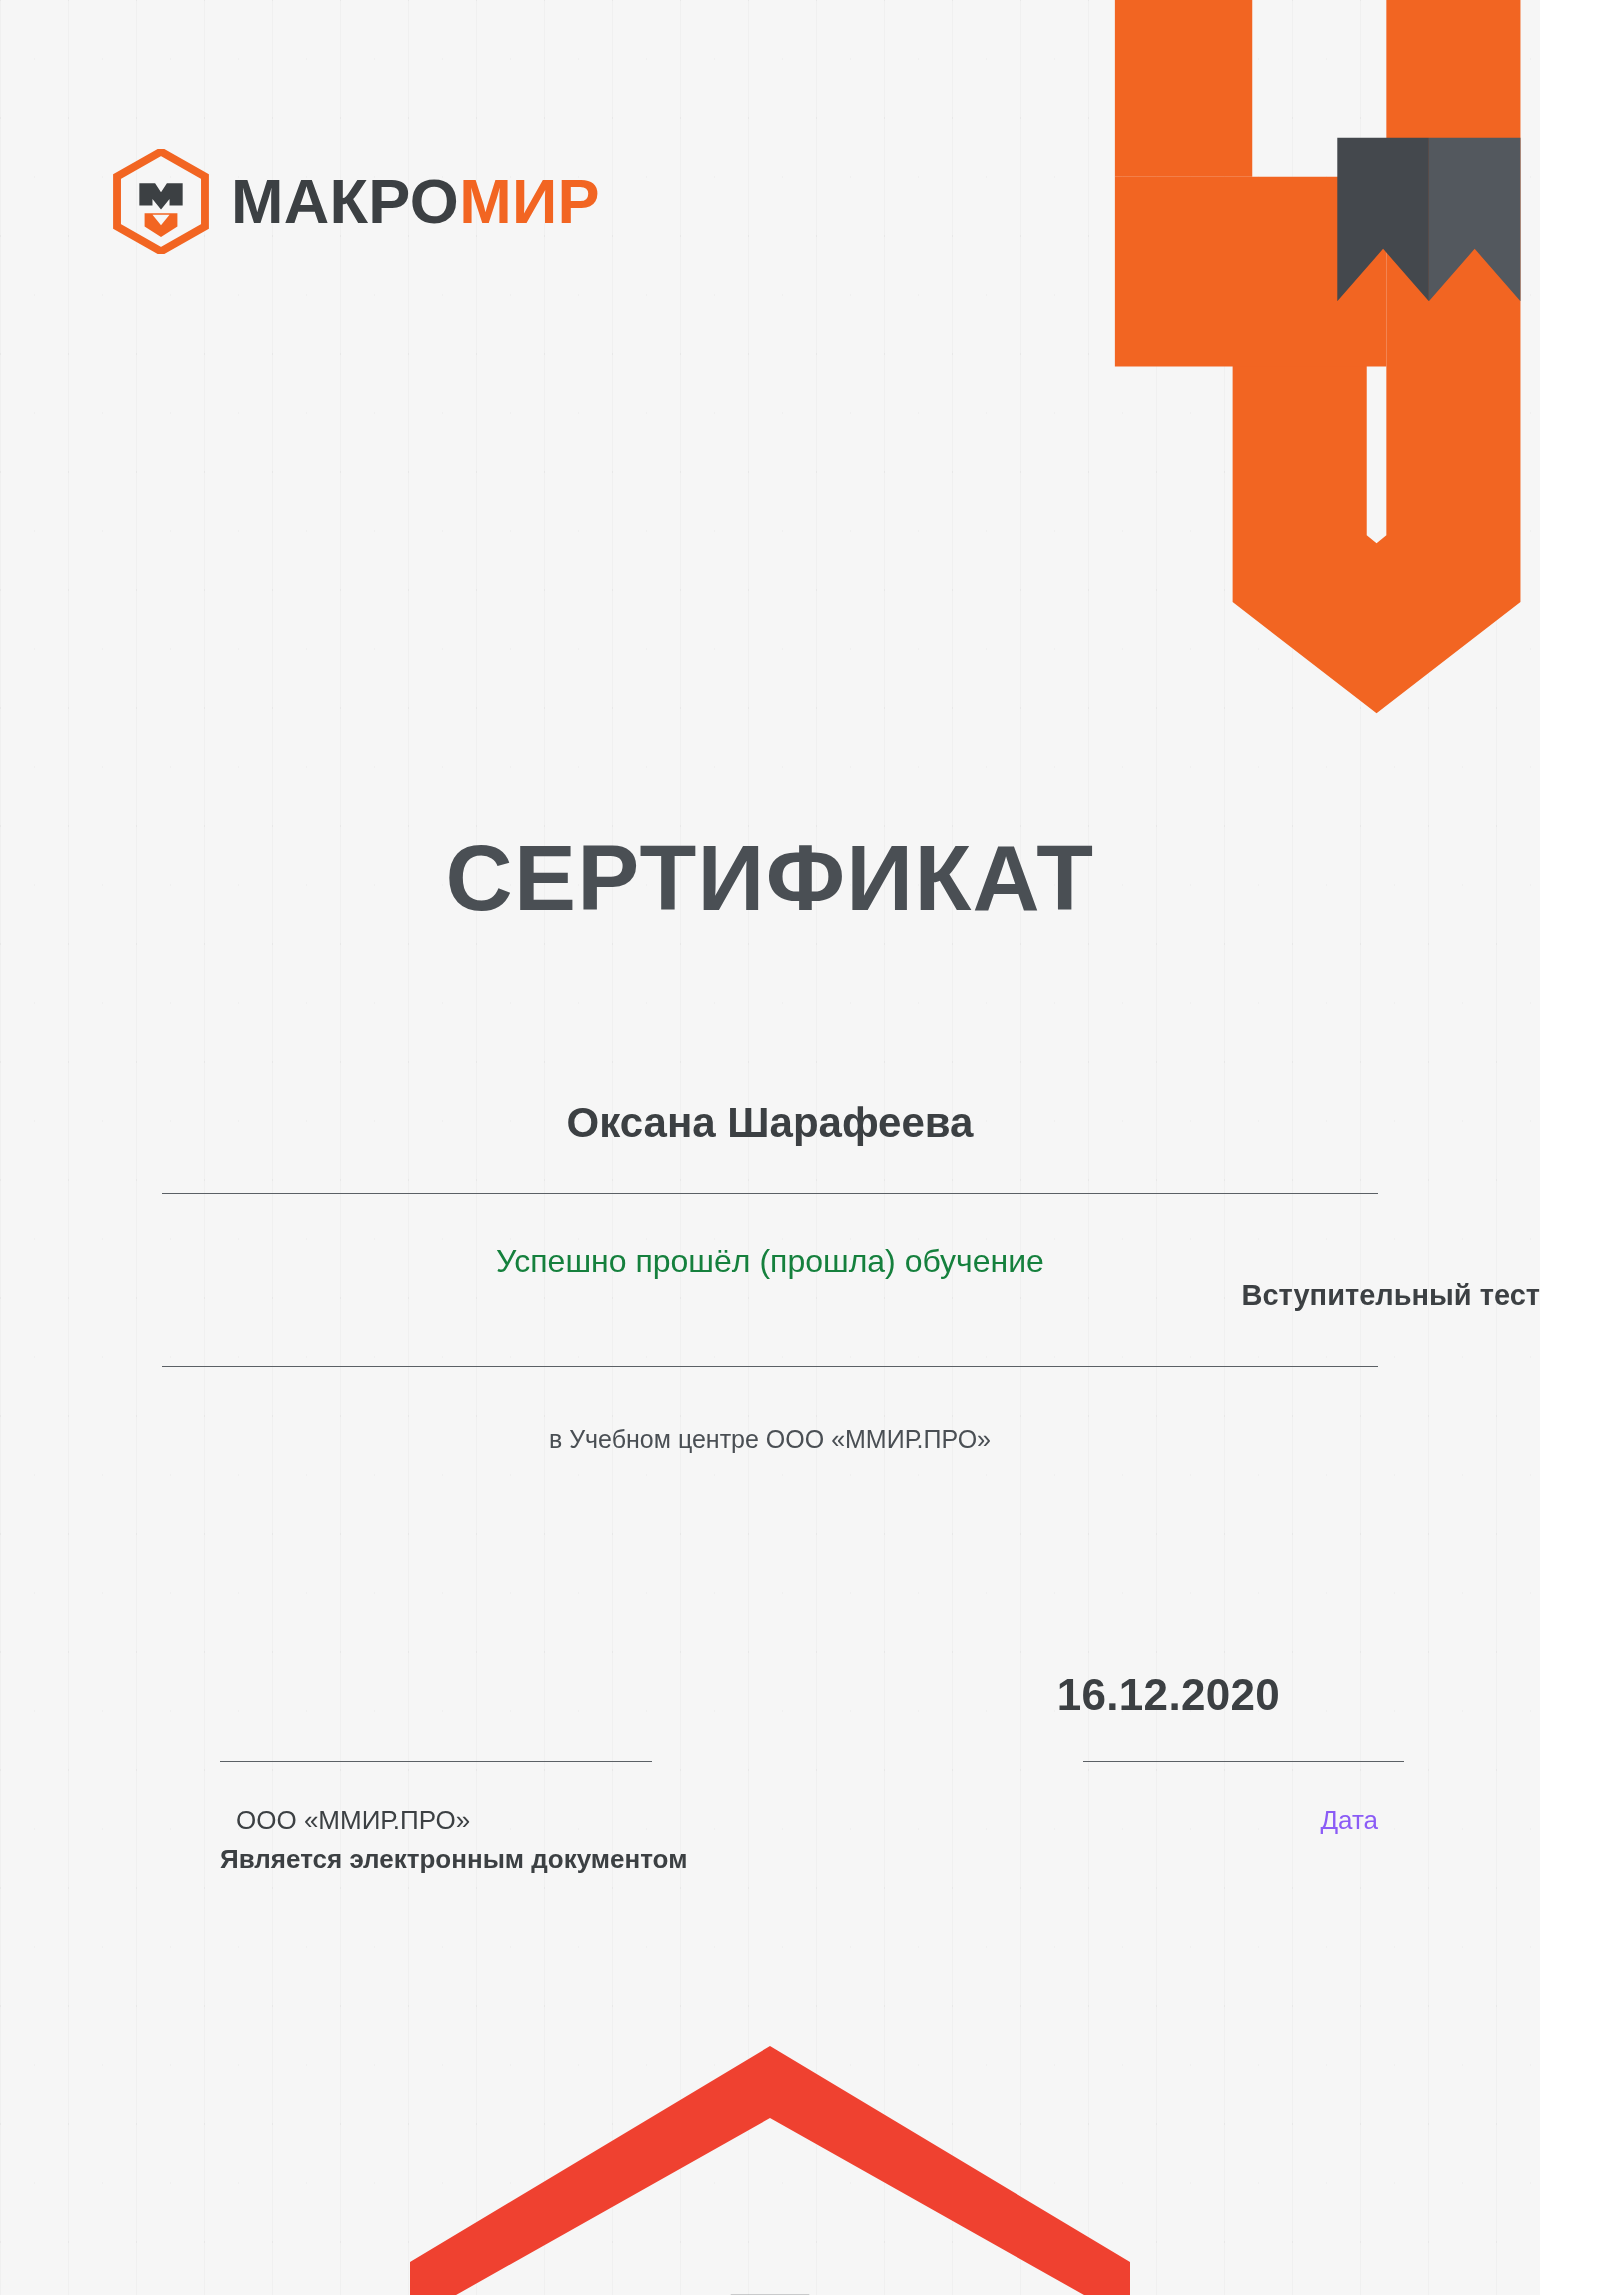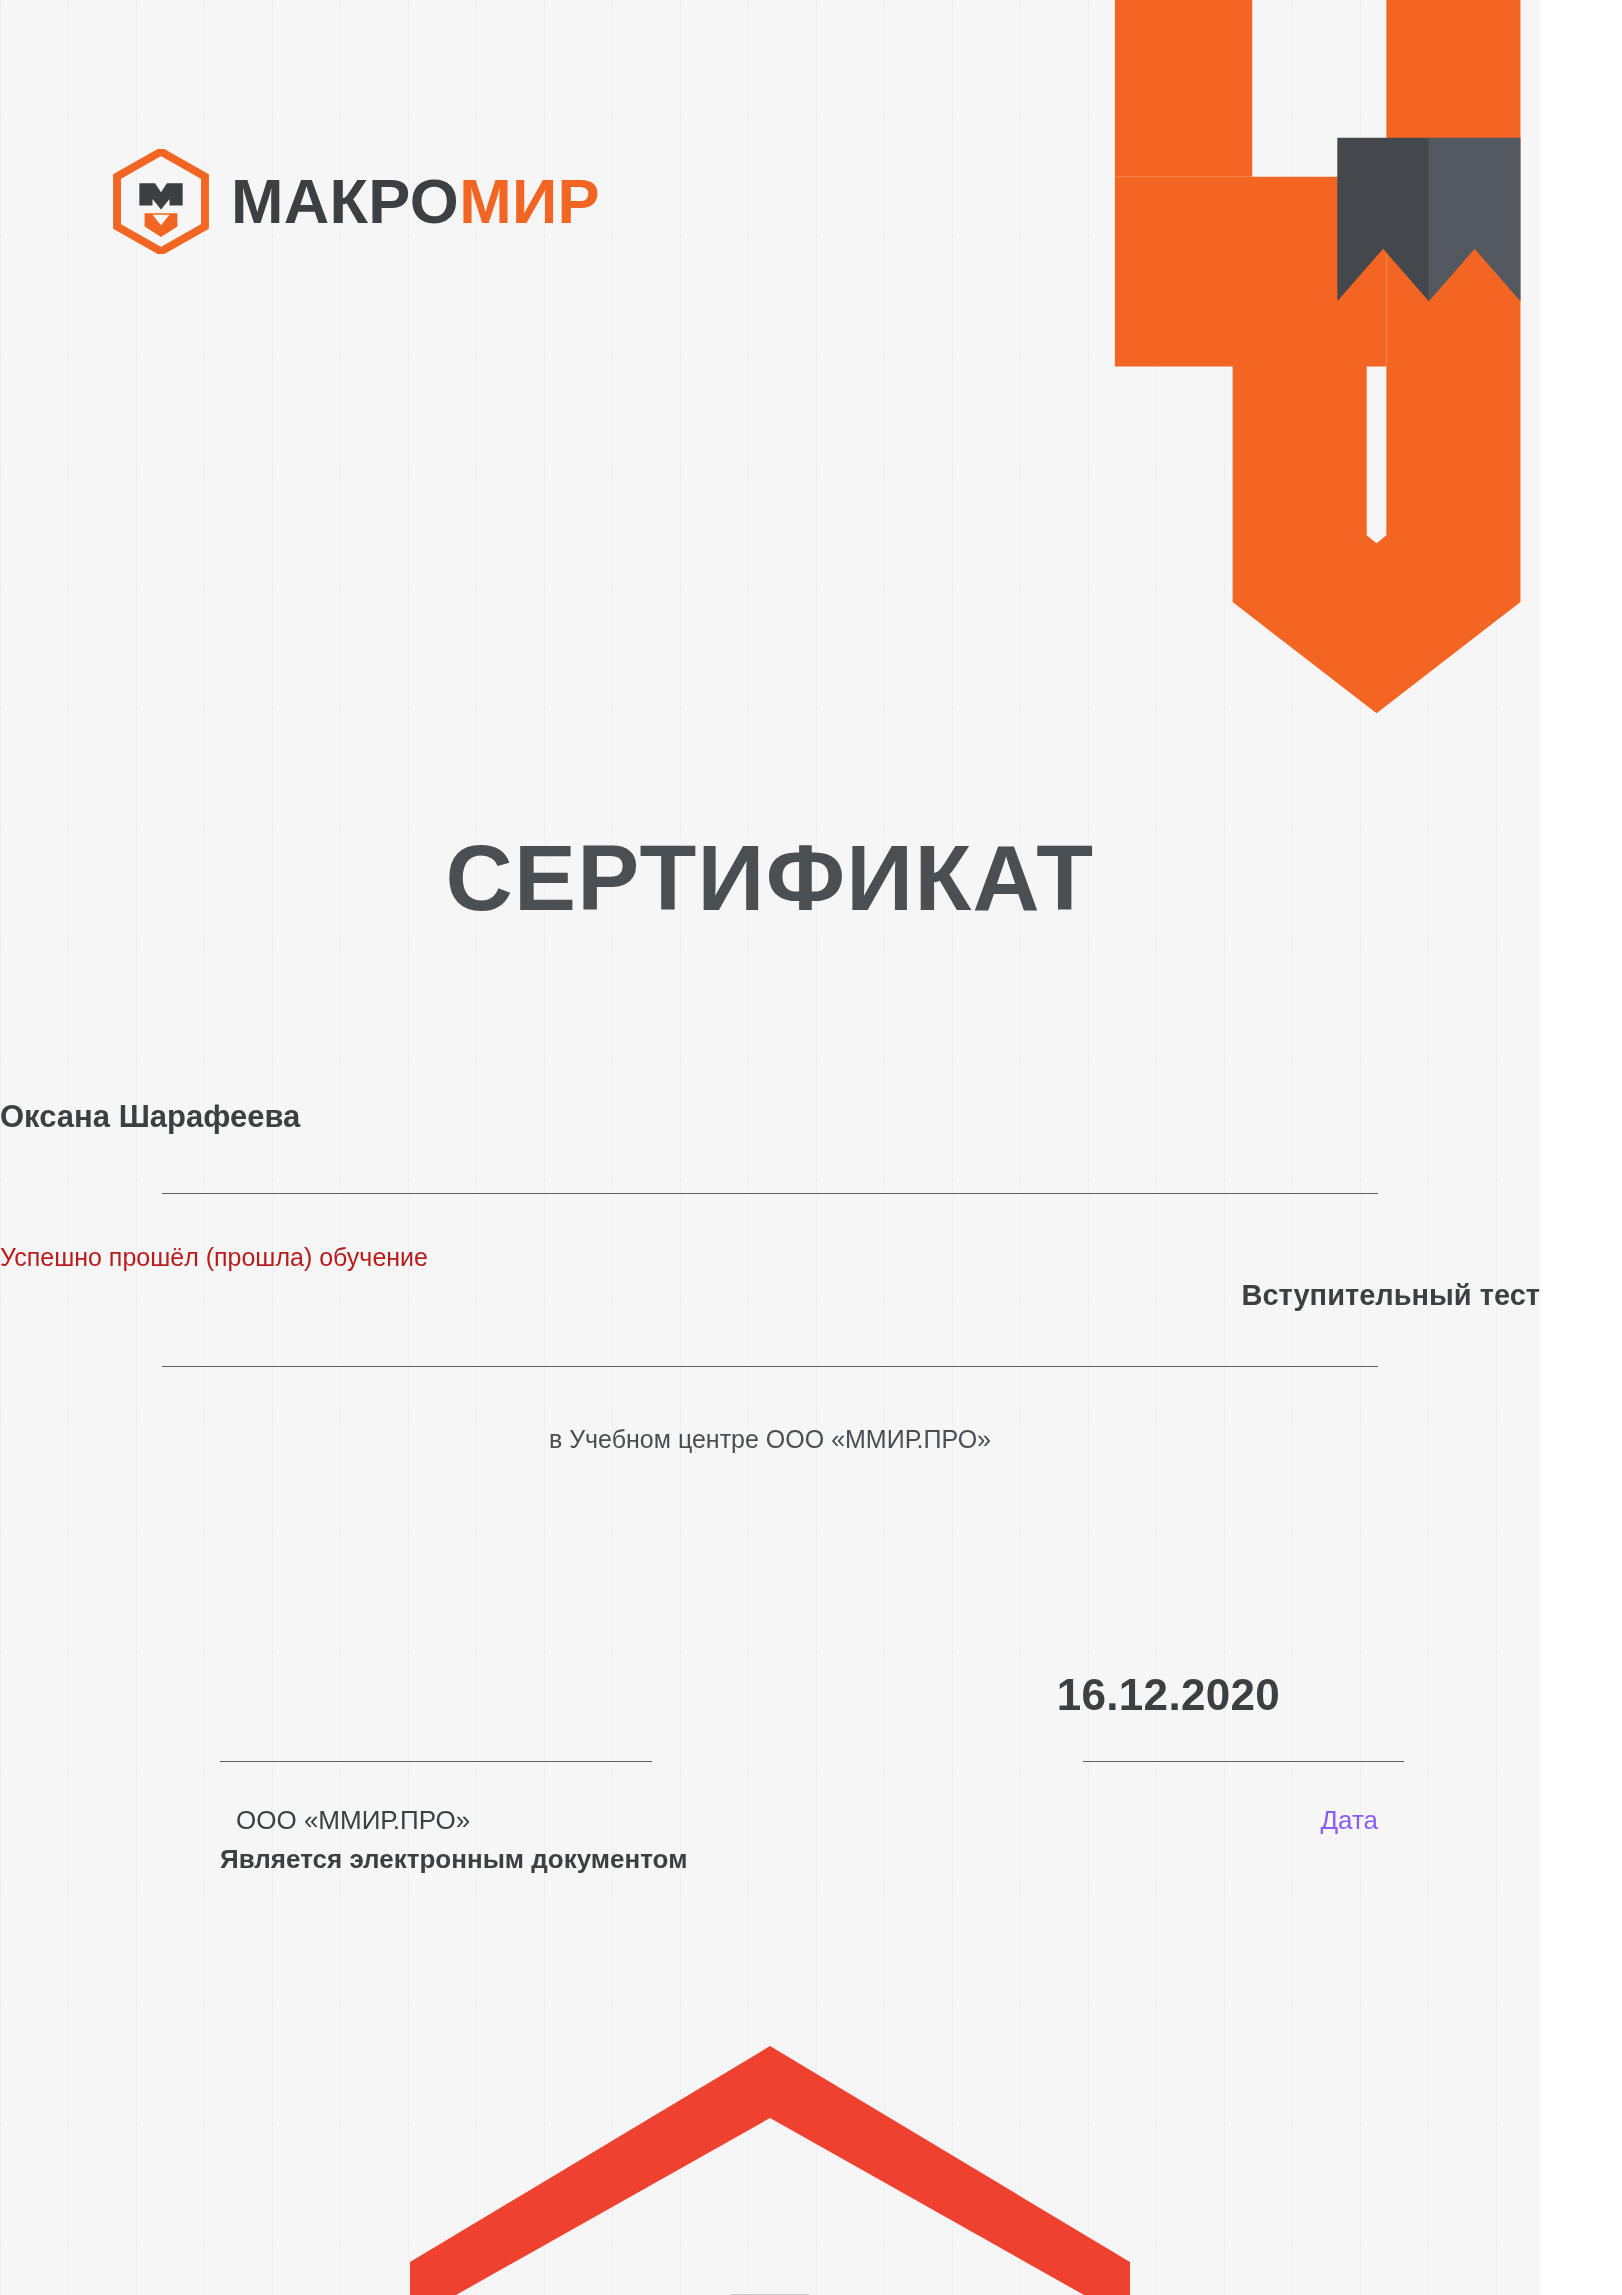--- a/index.html
+++ b/index.html
@@ -95,42 +95,44 @@
     letter-spacing: 1.3px;
     color: #4a4f54;
     margin-top: 6px;
   }
 
   .recipient {
     position: absolute;
     top: 1099px;
     left: 0;
     right: 0;
-    font-size: 31px;
+    text-align: center;
+    font-size: 42px;
     font-weight: 700;
     color: #3c4043;
   }
 
   .rule {
     position: absolute;
     left: 162px;
     right: 162px;
     height: 1.3px;
     background: #5b6065;
   }
   .rule-top { top: 1193px; }
   .rule-bottom { top: 1366px; }
 
   .course-lead {
     position: absolute;
     top: 1243px;
     left: 0;
     right: 0;
-    font-size: 25px;
-    color: #b91c1c;
+    text-align: center;
+    font-size: 32px;
+    color: #15803d;
   }
   .course-name {
     position: absolute;
     top: 1279px;
     left: 0;
     right: 0;
     text-align: right;
     font-size: 29px;
     font-weight: 700;
     color: #3c4043;

